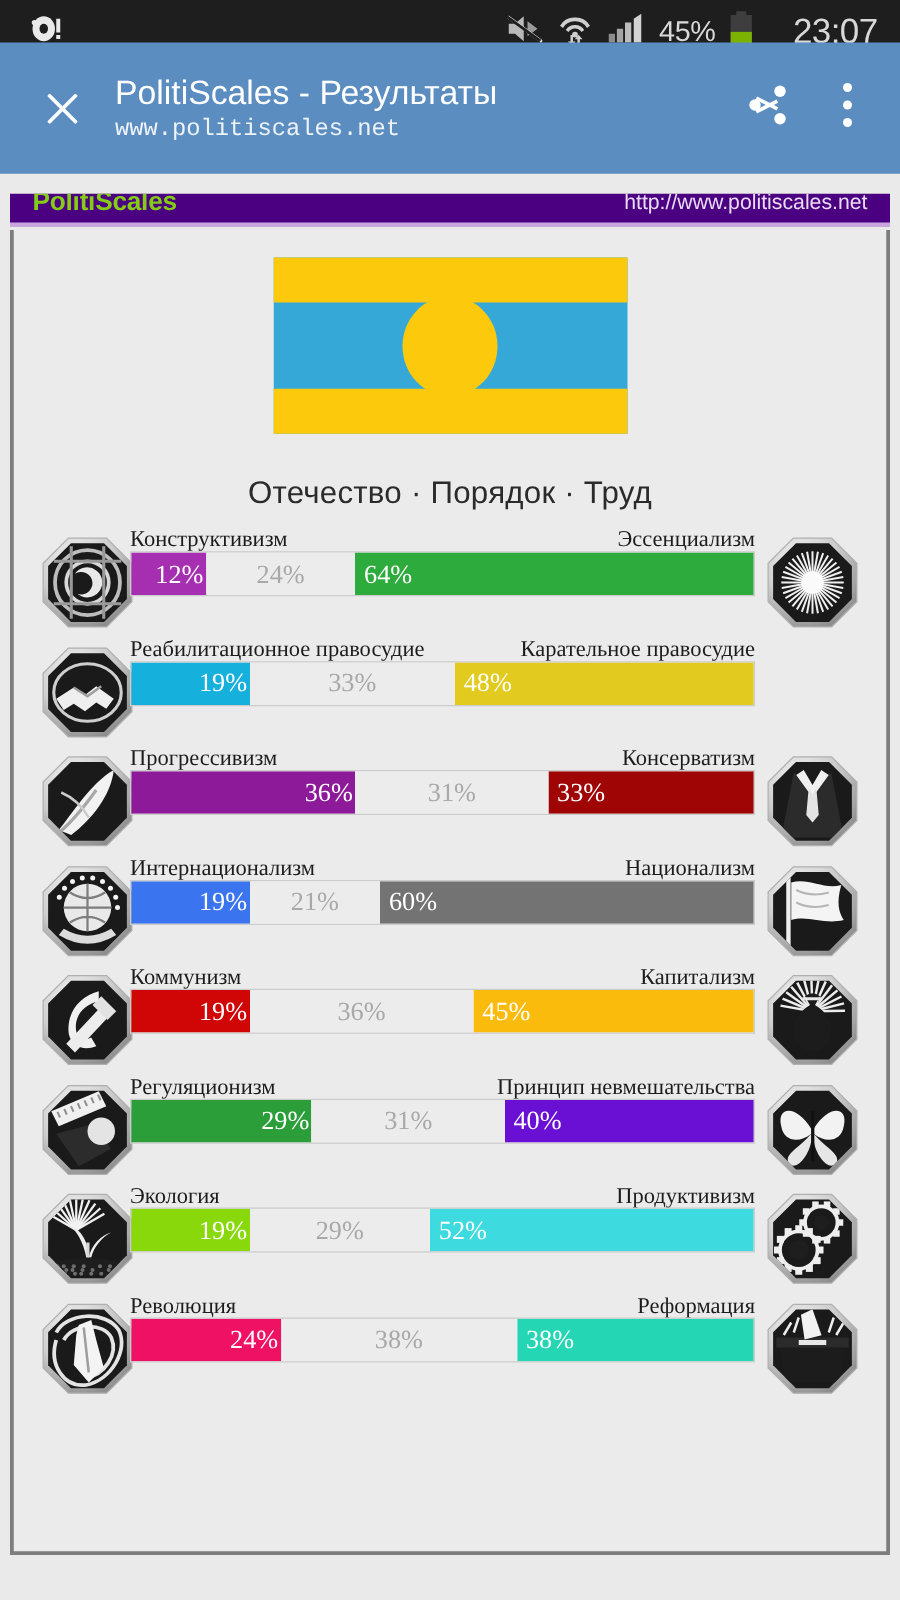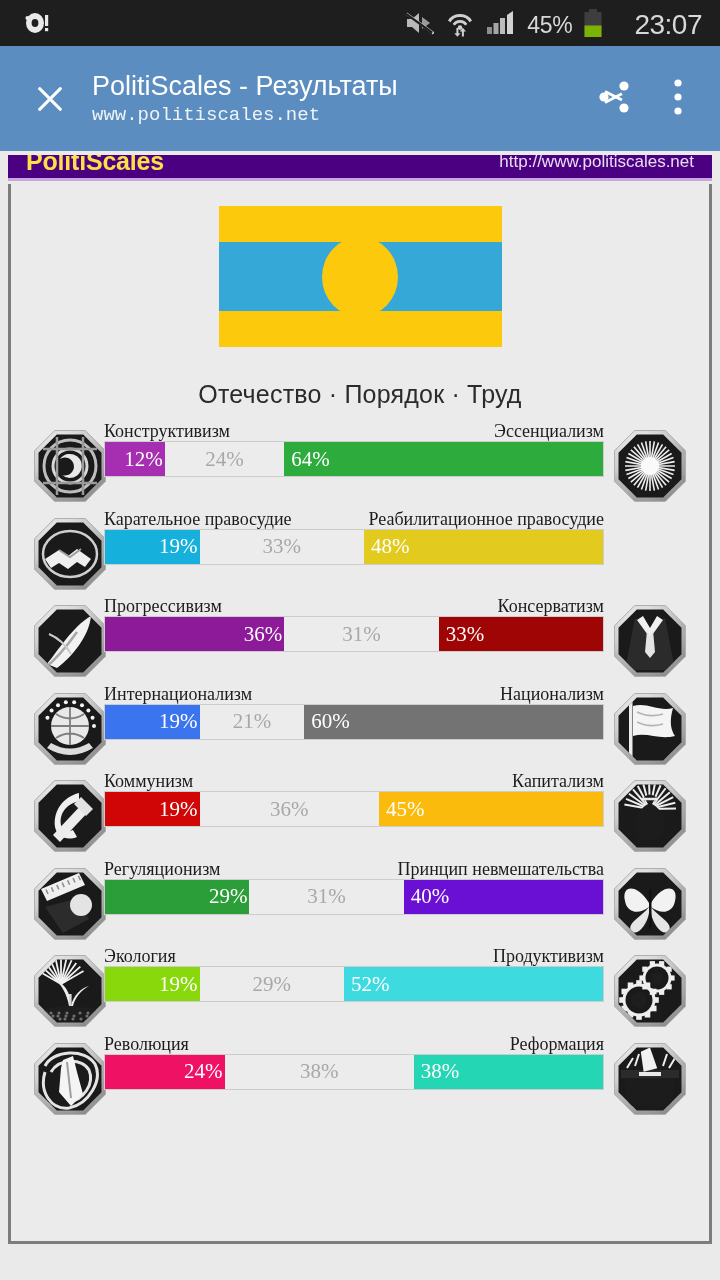--- a/index.html
+++ b/index.html
@@ -23,21 +23,21 @@
     color:#d8d8d8; font-size:23px; letter-spacing:-.3px;
     font-family:"Liberation Sans",sans-serif;
   }
   .sb-clock{
     color:#d8d8d8; font-size:28px; letter-spacing:-.5px; margin-left:20px;
     font-family:"Liberation Sans",sans-serif;
   }
 
   
   .toolbar{
-    position:absolute; top:46px; left:0; width:720px; height:105px;
+    position:absolute; top:34px; left:0; width:720px; height:105px;
     background:#5b8dc0; display:flex; align-items:center;
   }
   .tb-close{
     width:48px; height:48px; margin-left:26px; margin-right:18px;
     position:relative; flex:0 0 auto;
   }
   .tb-close::before,.tb-close::after{
     content:""; position:absolute; left:50%; top:50%;
     width:32px; height:3px; background:#fff; border-radius:1px;
   }
@@ -61,21 +61,21 @@
     position:absolute; top:155px; left:0; width:720px; height:1125px;
     background:#eaeaea; overflow:hidden;
   }
   
   .site-header{
     position:absolute; top:-10px; left:8px; width:704px; height:36px;
     background:#4b0082; display:flex; align-items:center;
     border-bottom:3px solid #c9a6df;
   }
   .sh-brand{
-    color:#fde047; font-size:25px; font-weight:bold; margin-left:18px;
+    color:#84cc16; font-size:21px; font-weight:bold; margin-left:18px;
     letter-spacing:-.2px;
   }
   .sh-url{
     margin-left:auto; margin-right:18px; color:#e8dcf2; font-size:17px;
   }
 
   
   .card{
     position:absolute; top:29px; left:8px; width:704px; height:1060px;
     background:#ebebeb;
@@ -329,22 +329,22 @@
                 <clipPath id="octaClip">
                   <polygon points="23.8,5.5 50.2,5.5 68.5,23.8 68.5,50.2 50.2,68.5 23.8,68.5 5.5,50.2 5.5,23.8"></polygon>
                 </clipPath>
                 <ellipse cx="37" cy="37" rx="27" ry="23" fill="none" stroke="#cfcfcf" stroke-width="2.5"></ellipse>
                 <path d="M12 42 l14 -9 l9 6 l9 -7 l14 10 l-6 8 l-8 -5 l-9 7 l-9 -6 l-8 5 z" fill="#efefef"></path>
                 <path d="M26 33 l11 7 l11 -8" fill="none" stroke="#9e9e9e" stroke-width="2"></path>
               </g>
             </svg>
           </div>
           <div class="axis-labels">
+            <span class="axis-label">Реабилитационное правосудие</span>
             <span class="axis-label">Карательное правосудие</span>
-            <span class="axis-label">Реабилитационное правосудие</span>
           </div>
           <div class="bar">
             <div class="seg seg-left" style="flex:0 0 19%;background:#16b0dd">19%</div>
             <div class="seg seg-mid" style="flex:0 0 33%">33%</div>
             <div class="seg seg-right" style="flex:1 1 auto;background:#e2cb1e">48%</div>
           </div>
         </div>
         <div class="axis">
           <div class="badge left">
             <svg viewBox="0 0 74 74">

